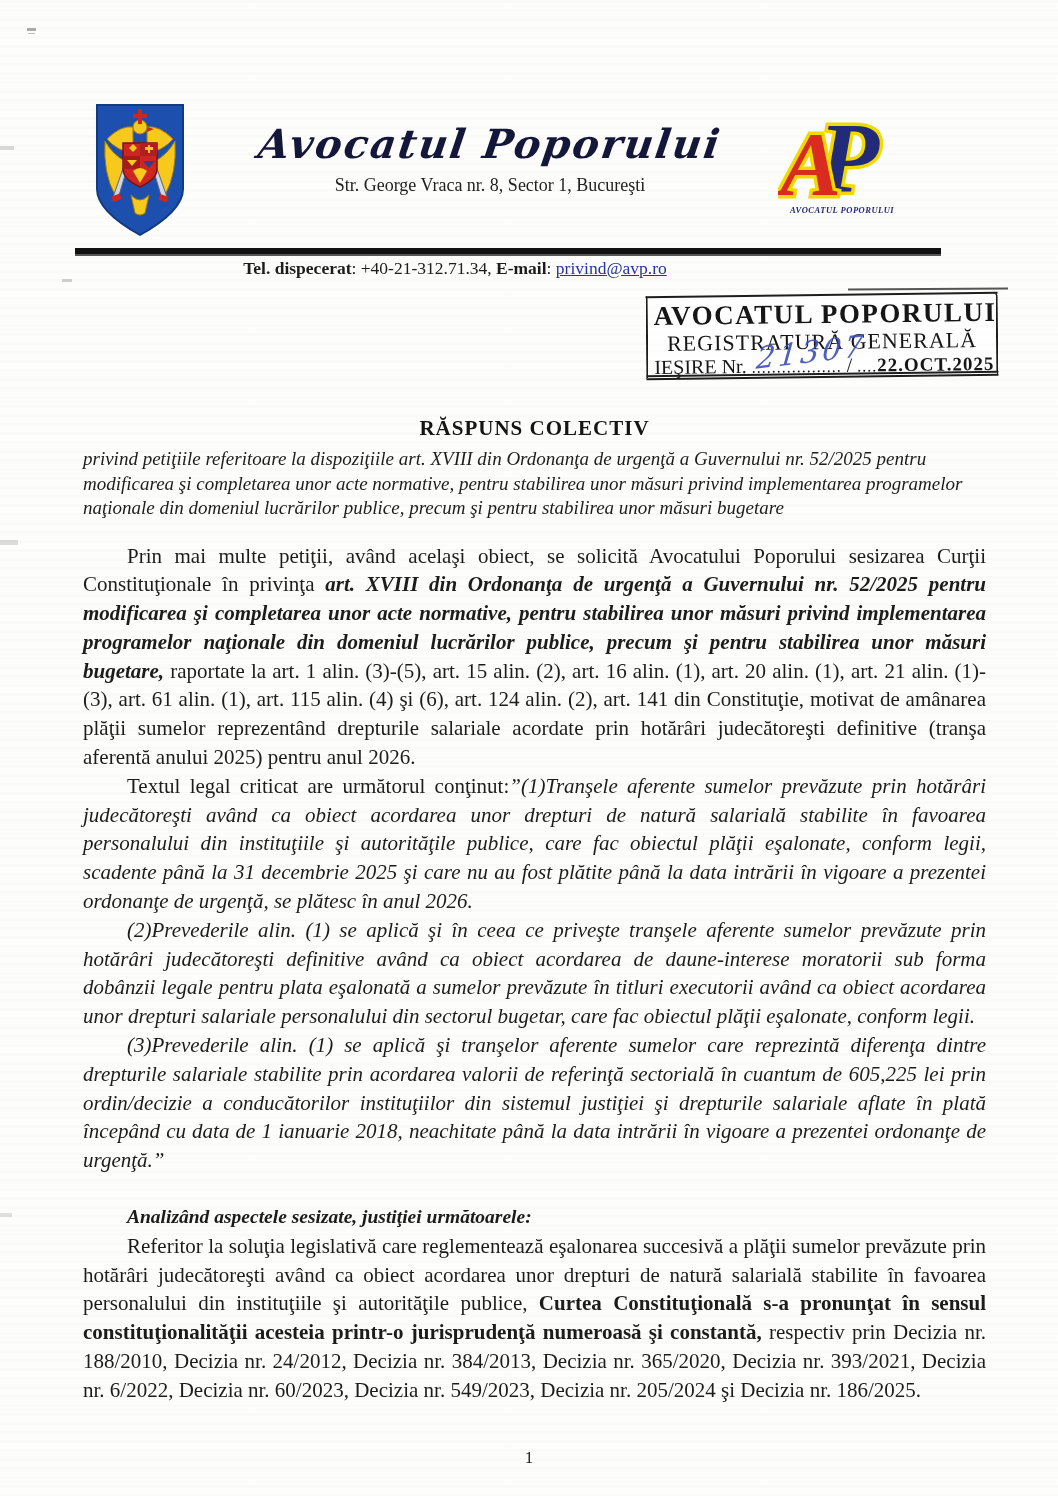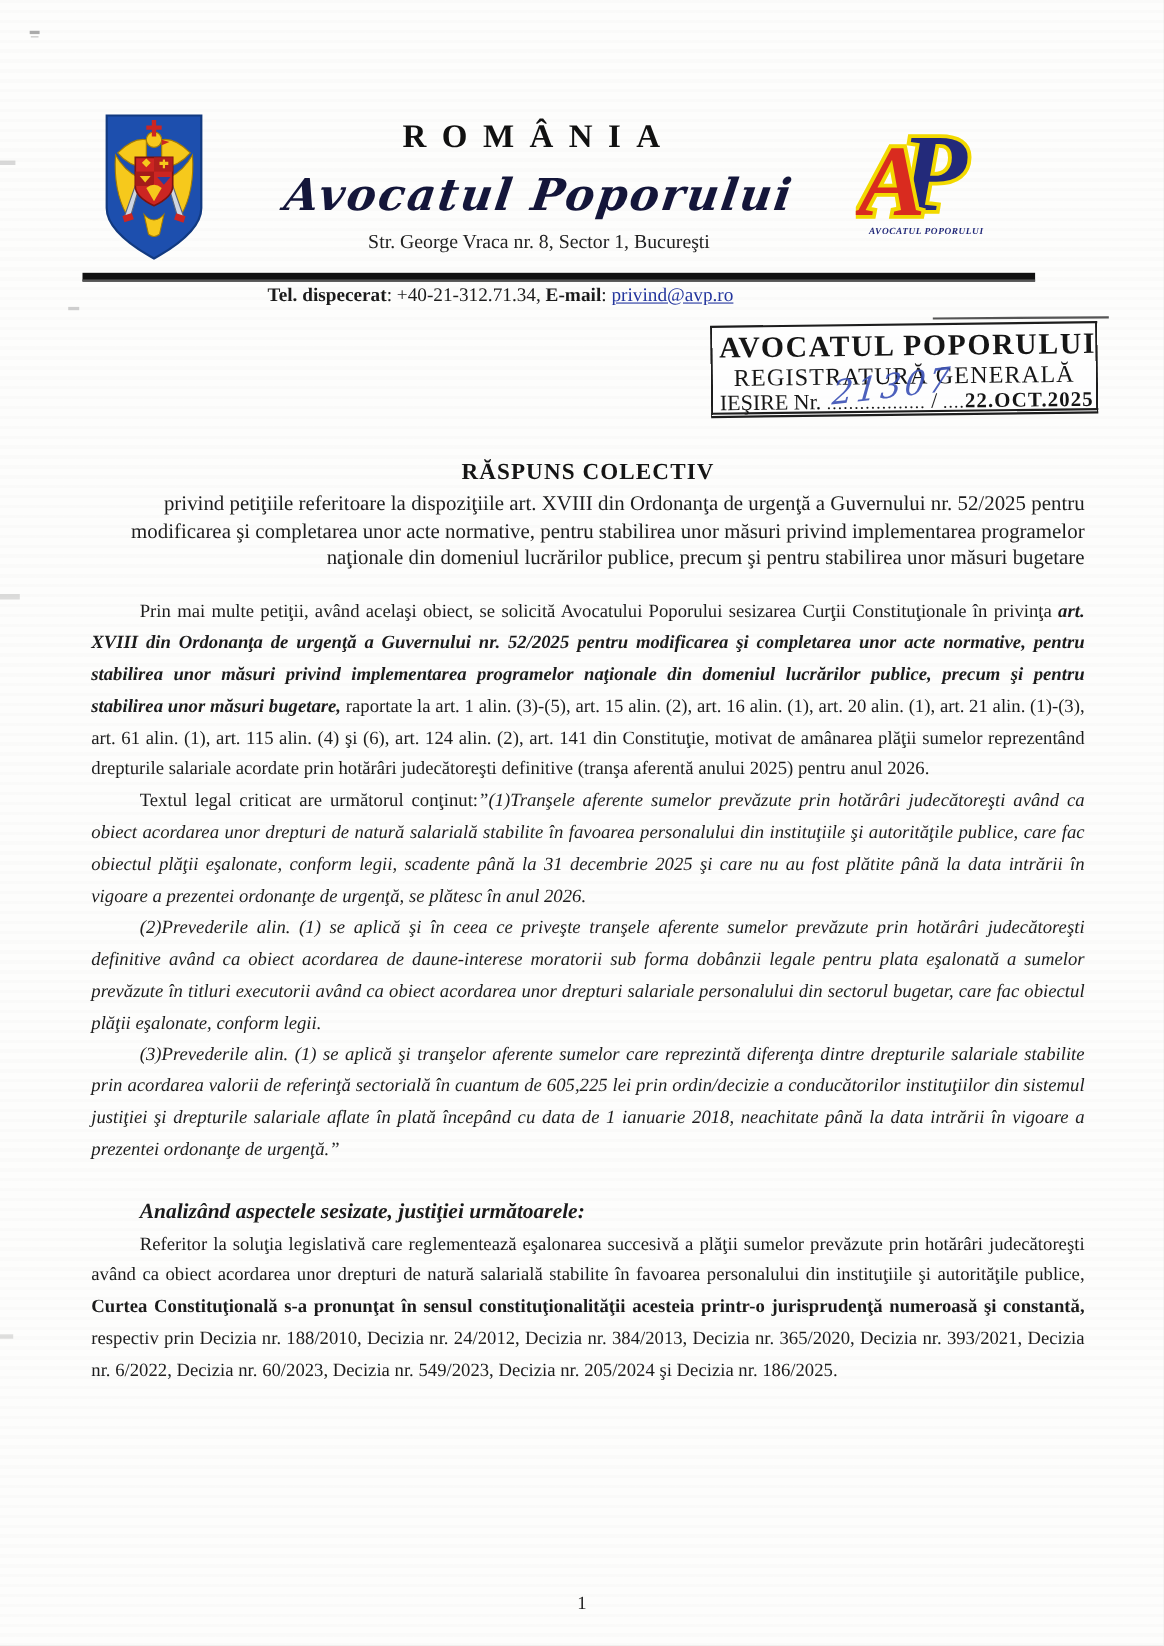--- a/index.html
+++ b/index.html
@@ -68,26 +68,26 @@
     position:absolute;left:108px;top:38px;
     font-family:"DejaVu Serif", serif;
     font-style:italic;font-size:30px;color:#3a50b5;
     transform:rotate(-6deg) skewX(-12deg);
     letter-spacing:3px;opacity:.9;
   }
   
   main{position:absolute;left:83px;top:415px;width:903px;}
   .doc-title{margin:1px;text-align:center;font-size:21px;font-weight:bold;letter-spacing:1px;color:#151515;}
   .subtitle{
-    margin:6px 0 0 0;text-align:right;
-    font-size:19px;line-height:24.5px;color:#1d1d1d;
+    margin:6px 0 0 0;text-align:left;
+    font-style:italic;font-size:19px;line-height:24.5px;color:#1d1d1d;
   }
   p.body{
     margin:0;text-align:justify;
-    font-size:17px;line-height:28.8px;color:#1c1c1c;
+    font-size:21px;line-height:28.8px;color:#1c1c1c;
     text-indent:44px;
   }
   p.first{margin-top:21px;}
   .bi{font-weight:bold;font-style:italic;}
   .b{font-weight:bold;}
   .it{font-style:italic;}
   p.analysis{
     margin:28px 0 0 0;
     font-size:19.5px;line-height:28.8px;
     font-weight:bold;font-style:italic;
@@ -129,21 +129,20 @@
     <path d="M36 45 l4 -4 4 4 -4 4 Z" fill="#f6c91c"></path>
     <path d="M52 44 h8 v3 h-8 Z M55 42 h2 v8 h-2 Z" fill="#f6c91c"></path>
     <path d="M34 57 l5 6 5 -6 Z" fill="#f6c91c"></path>
     <path d="M50 58 h12 l-6 7 Z" fill="#2a3f9e"></path>
     <path d="M40 68 q7 -6 14 0 l-7 12 Z" fill="#f6c91c"></path>
 
     <path d="M38 92 q9 10 18 0 l-4 18 q-5 4 -10 0 Z" fill="#f6c91c" stroke="#a67c00" stroke-width="1"></path>
   </svg>
 
   <div class="head-center">
-    <div class="country">ROMÂNIA</div>
     <div class="institution">Avocatul Poporului</div>
     <div class="address">Str. George Vraca nr. 8, Sector 1, Bucureşti</div>
   </div>
 
   <svg class="ap-logo" width="150" height="110" viewBox="0 0 150 110">
     <g font-family="Liberation Serif, serif" font-weight="bold" font-style="italic" paint-order="stroke">
       <text x="40" y="86" font-size="100" fill="#232a7a" stroke="#f2d900" stroke-width="7">P</text>
       <text x="2" y="90" font-size="92" fill="#d92b1f" stroke="#f2d900" stroke-width="7">A</text>
     </g>
     <path d="M20 20 Q18 64 30 92 L38 88 Q28 60 30 24 Z" fill="none"></path>

